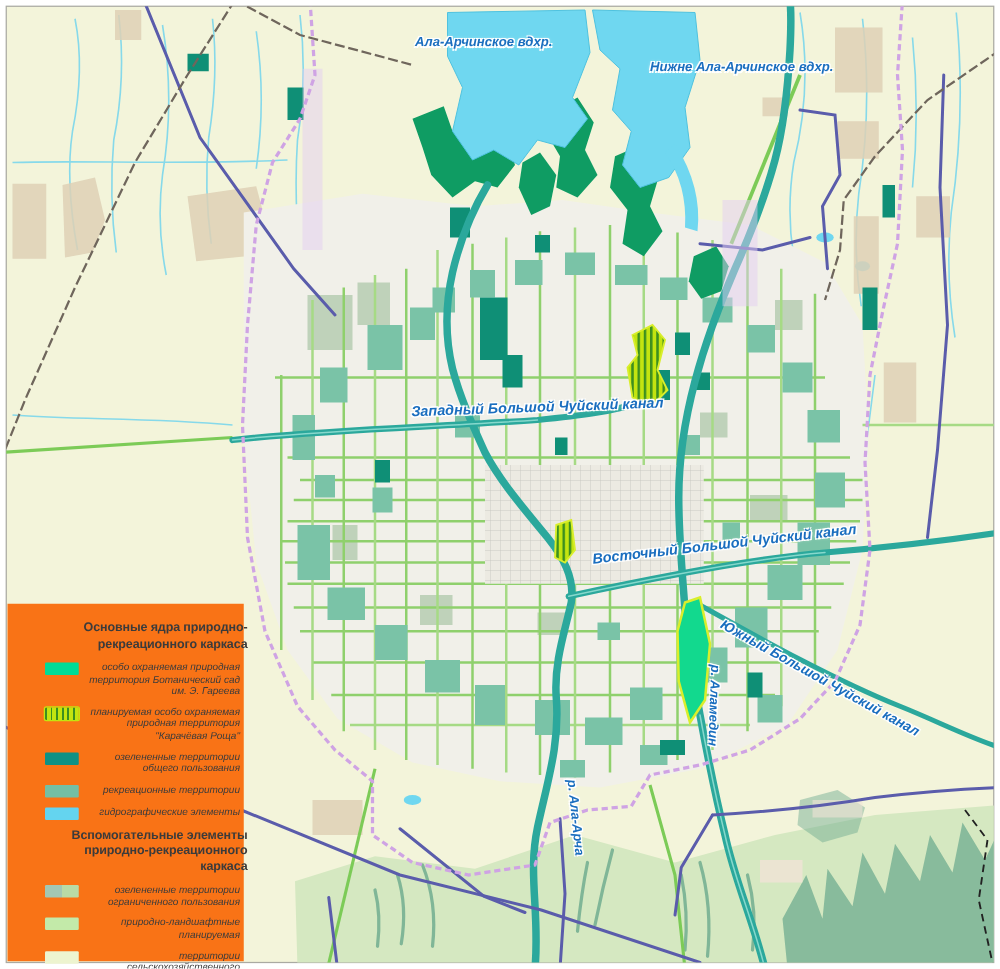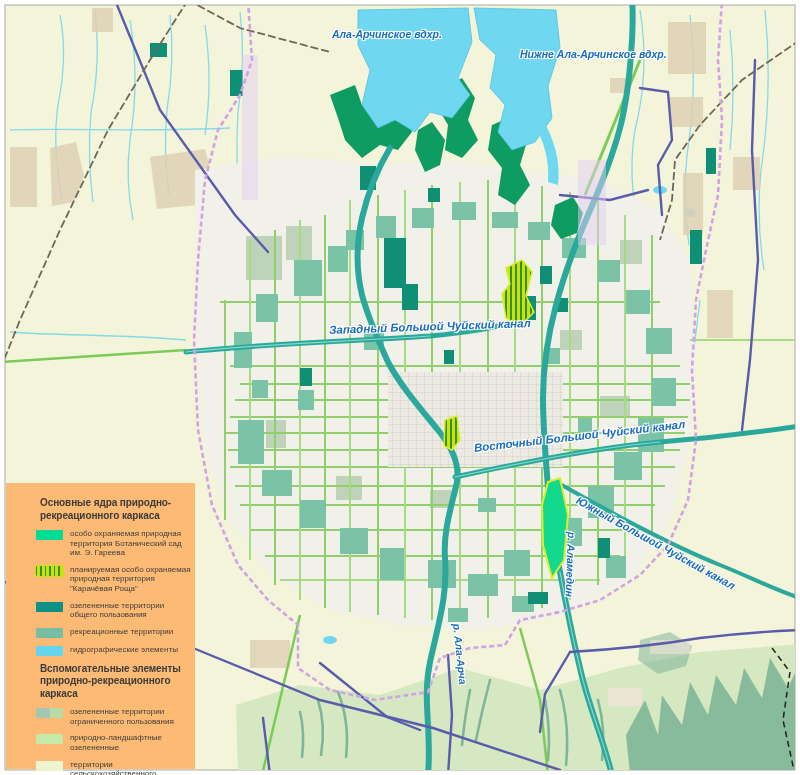--- a/index.html
+++ b/index.html
@@ -13,25 +13,25 @@
        text-shadow:-1px -1px 0 #fff,1px -1px 0 #fff,-1px 1px 0 #fff,1px 1px 0 #fff,0 0 3px #fff;}
   .lbl-res-upper{left:332px;top:28px;font-size:10.5px;}
   .lbl-res-lower{left:496px;top:48px;font-size:10.5px;padding-left:24px;}
   .lbl-canal-west{left:329px;top:324px;font-size:11.5px;transform:rotate(-2deg);transform-origin:left center;}
   .lbl-canal-east{left:474px;top:442px;font-size:11.5px;transform:rotate(-6.5deg);transform-origin:left center;}
   .lbl-canal-south{left:580px;top:494px;font-size:11px;transform:rotate(29deg);transform-origin:left top;}
   .lbl-river-alamedin{left:578px;top:532px;font-size:10.5px;transform:rotate(92deg);transform-origin:left top;}
   .lbl-river-alaarcha{left:463px;top:623px;font-size:10.5px;transform:rotate(84deg);transform-origin:left top;}
 
   
-  .legend{position:absolute;left:6px;top:483px;width:189px;height:286px;background:#fdba74;
-          padding:8px 0 0 30px;box-sizing:border-box;}
+  .legend{position:absolute;left:6px;top:483px;width:189px;height:286px;background:#f97316;
+          padding:8px 0 0 30px;box-sizing:border-box;text-align:right;}
   .legend h3{margin:6px 0 7px 4px;font-size:10px;font-weight:bold;color:#3b3b3b;
              line-height:1.25;width:158px;letter-spacing:-0.1px;}
-  .lrow{display:flex;gap:7px;margin:0 0 7px 0;align-items:flex-start;}
+  .lrow{display:flex;gap:7px;margin:0 0 7px 0;align-items:flex-start;font-style:italic;}
   .lrow .txt{font-size:8px;line-height:1.2;color:#3c3c3c;width:122px;}
   .sw{width:27px;height:10px;flex:none;margin-top:1px;border-radius:1px;}
   .sw-garden{background:#00dc96;}
   .sw-planned{background:repeating-linear-gradient(90deg,#3c8f1f 0 1.5px,#c3e410 1.5px 4.5px);outline:1px solid #c3e410;}
   .sw-public{background:#0e9184;}
   .sw-recr{background:#74bfa4;}
   .sw-hydro{background:#64d4ef;}
   .sw-limited{background:linear-gradient(90deg,#a3c7b4 0 50%,#b9dba6 50% 100%);}
   .sw-landscape{background:#c3eaa9;}
   .sw-agri{background:#edf4cf;}
@@ -318,21 +318,21 @@
     <div class="txt">гидрографические элементы</div>
   </div>
 
   <h3>Вспомогательные элементы природно-рекреационного каркаса</h3>
   <div class="lrow">
     <div class="sw sw-limited"></div>
     <div class="txt">озелененные территории ограниченного пользования</div>
   </div>
   <div class="lrow">
     <div class="sw sw-landscape"></div>
-    <div class="txt">природно-ландшафтные озелененные</div>
+    <div class="txt">природно-ландшафтные планируемая</div>
   </div>
   <div class="lrow">
     <div class="sw sw-agri"></div>
     <div class="txt">территории сельскохозяйственного использования</div>
   </div>
 
 </div>
 
 </div>
 

